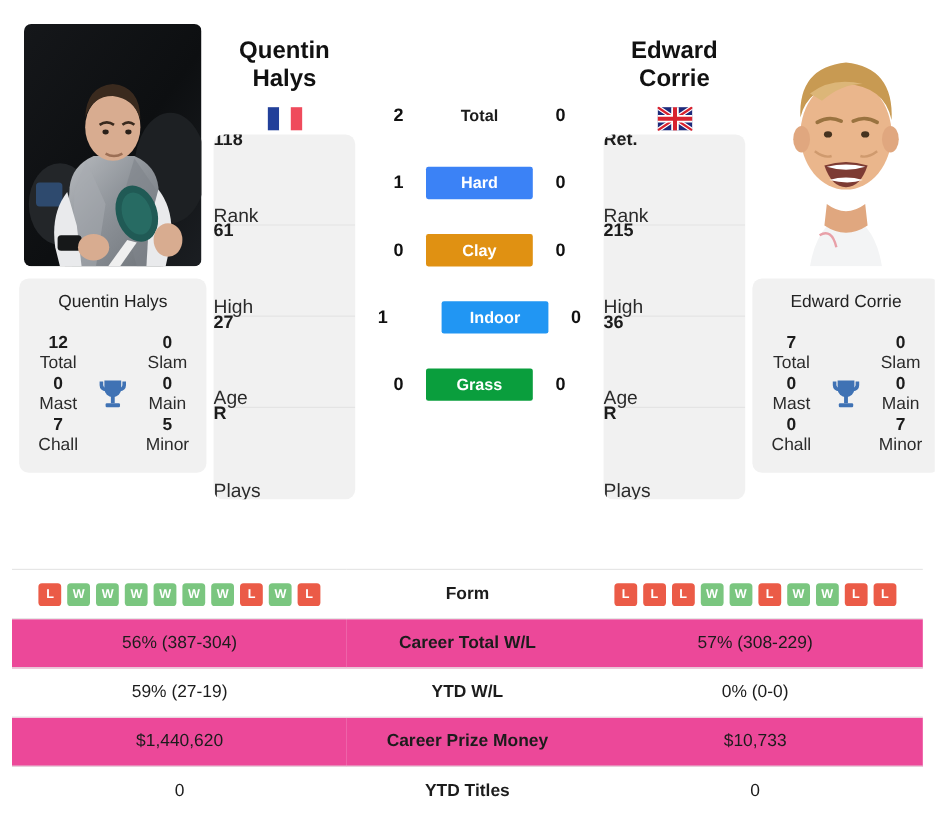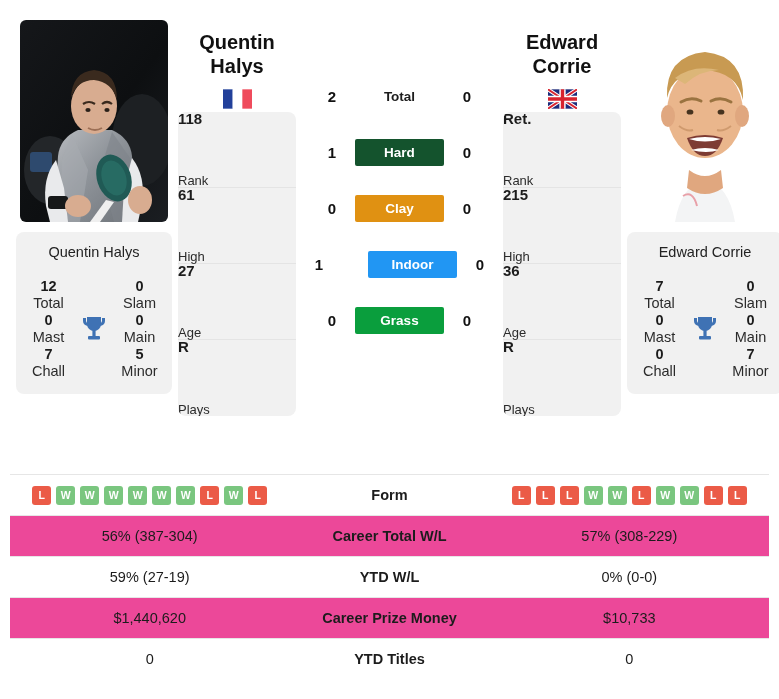--- a/index.html
+++ b/index.html
@@ -66,21 +66,21 @@
   .stat-cell {
     height: 76px;
     display: flex;
     flex-direction: column;
     align-items: flex-start;
     justify-content: center;
     border-bottom: 1px solid #e4e4e4;
   }
   .stat-cell:last-child { border-bottom: none; }
   .stat-cell .v { font-size: 15px; font-weight: bold; line-height: 1.25; }
-  .stat-cell .k { font-size: 13px; color: #2b2b2b; line-height: 1.25; margin-top: 45px; }
+  .stat-cell .k { font-size: 16px; color: #2b2b2b; line-height: 1.25; margin-top: 45px; }
 
   
   .name-head {
     width: 118px; flex: 0 0 118px;
     text-align: center;
     padding-top: 18px;
   }
   .name-head.right { }
   .pname {
     font-size: 20px;
@@ -283,21 +283,21 @@
     </div>
 
     <div class="surface-col">
       <div class="surf-row">
         <div class="surf-score">2</div>
         <div class="badge plain">Total</div>
         <div class="surf-score">0</div>
       </div>
       <div class="surf-row">
         <div class="surf-score">1</div>
-        <div class="badge" id="badge-hard" style="background: #14532d;">Hard</div>
+        <div class="badge" id="badge-hard" style="background: #3b82f6;">Hard</div>
         <div class="surf-score">0</div>
       </div>
       <div class="surf-row">
         <div class="surf-score">0</div>
         <div class="badge" id="badge-clay" style="background: rgb(224, 145, 18);">Clay</div>
         <div class="surf-score">0</div>
       </div>
       <div class="surf-row">
         <div class="surf-score">1</div>
         <div class="badge" id="badge-indoor" style="background: rgb(33, 150, 243); margin-left: 26px;">Indoor</div>

